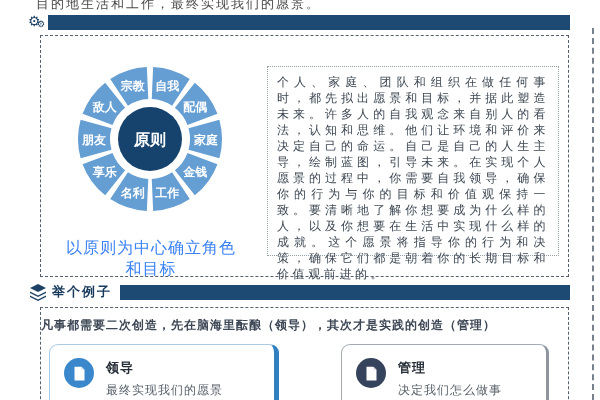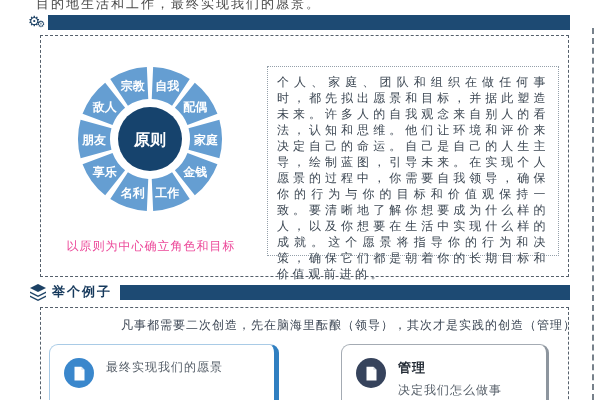--- a/index.html
+++ b/index.html
@@ -22,30 +22,30 @@
   .sec-bar{flex:1;height:15px;background:#1d4a73;}
 
   
   .box{position:absolute;left:40px;border:1px dashed #55606b;background:#fff;}
   .box1{top:35px;width:527px;height:240px;}
   .box2{top:307px;width:527px;height:110px;}
 
   
   .donut{position:absolute;left:34px;top:28px;}
   .caption{position:absolute;left:18px;top:202px;width:184px;text-align:center;
-           font-size:12px;letter-spacing:1px;color:#ec4899;}
+           font-size:16px;letter-spacing:1px;color:#3b82f6;}
 
   
   .para-box{position:absolute;left:226px;top:30px;width:292px;height:190px;
             border:1px dotted #95a0aa;box-sizing:border-box;padding:7px 9px;font-family:Liberation Serif, serif;}
   .para{font-size:12px;line-height:16px;letter-spacing:3.6px;color:#3d4854;text-align:justify;}
 
   
-  .intro{position:absolute;left:8px;top:9px;width:100%;text-align:right;
-         font-size:12px;letter-spacing:1px;color:#3c4654;}
+  .intro{position:absolute;left:0;top:9px;width:100%;text-align:left;
+         font-size:12px;letter-spacing:1px;color:#3c4654;font-weight:bold;}
   .card{position:absolute;top:36px;height:78px;background:#fff;border-radius:9px;box-sizing:border-box;
         display:flex;align-items:flex-start;padding:13px 14px;gap:12px;}
   .card-lead{left:8px;width:230px;border:1px solid #a9cbe6;border-right:5px solid #2f7fc1;}
   .card-mgmt{left:300px;width:208px;border:1px solid #a4abb3;border-right:3px solid #8d959e;}
   .circle{width:30px;height:30px;border-radius:50%;display:flex;align-items:center;justify-content:center;flex:0 0 auto;}
   .c-blue{background:#3a87cc;}
   .c-dark{background:#36435c;}
   .card-text{display:flex;flex-direction:column;gap:5px;padding-top:1px;}
   .card-title{font-size:13px;font-weight:bold;color:#242c36;letter-spacing:1px;}
   .card-desc{font-size:12px;color:#555e68;letter-spacing:1px;white-space:nowrap;}
@@ -115,20 +115,21 @@
     <div class="intro">凡事都需要二次创造，先在脑海里酝酿（领导），其次才是实践的创造（管理）</div>
 
     <div class="card card-lead">
       <span class="circle c-blue">
         <svg width="13" height="15" viewBox="0 0 20 24">
           <path d="M2 1 h11 l5 5 v17 h-16 z" fill="#ffffff"></path>
           <path d="M13 1 l5 5 h-5 z" fill="#cfe2f3"></path>
         </svg>
       </span>
       <div class="card-text">
+        <div class="card-title">领导</div>
         <div class="card-desc">最终实现我们的愿景</div>
       </div>
     </div>
 
     <div class="card card-mgmt">
       <span class="circle c-dark">
         <svg width="13" height="15" viewBox="0 0 20 24">
           <path d="M2 1 h11 l5 5 v17 h-16 z" fill="#ffffff"></path>
           <path d="M13 1 l5 5 h-5 z" fill="#d5dbe3"></path>
         </svg>

